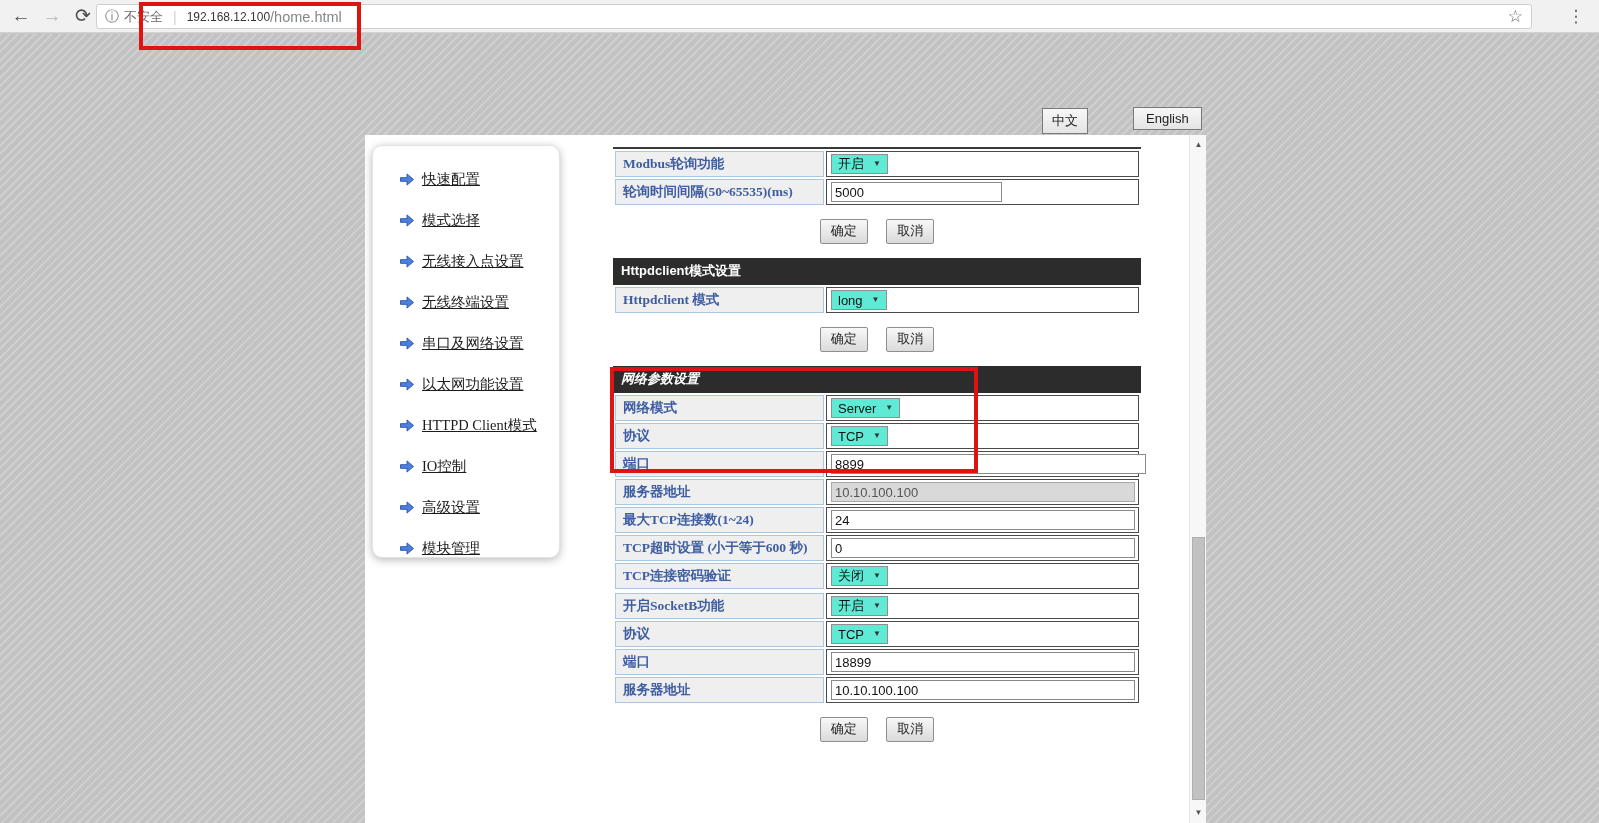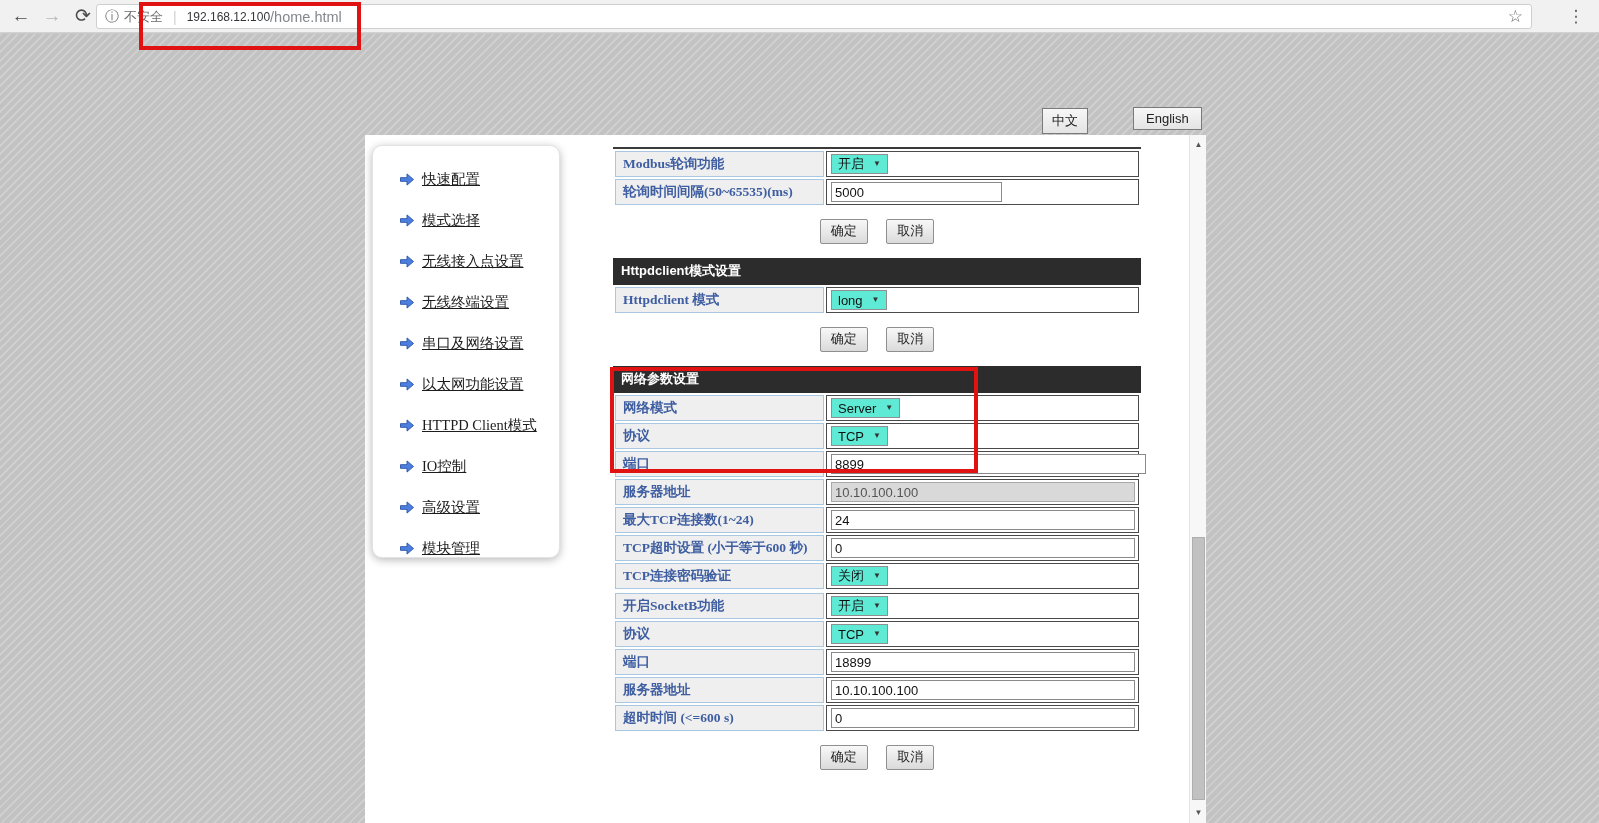--- a/index.html
+++ b/index.html
@@ -76,21 +76,21 @@
     font:13px "Liberation Sans",sans-serif; color:#111; cursor:pointer; }
   .sel .caret { font-size:8px; color:#333; line-height:1; }
   .inp { height:20px; width:304px; border:1px solid #8a8a8a; background:#fff;
     font:13px "Liberation Sans",sans-serif; color:#111; padding:0 3px; }
   .inp.sm { width:171px; }
   .inp.dis { background:#d9d9d9; color:#555; border-color:#a8a8a8; }
   .btn-row { width:528px; text-align:center; margin:12px 0 14px; }
   .btn { font:13px "Liberation Sans",sans-serif; color:#222;
     background:linear-gradient(#f8f8f8,#dadada); border:1px solid #8f8f8f;
     border-radius:2px; padding:2px 10px 3px; margin:0 7px; cursor:pointer; }
-  .gap-net { margin-top:10px; }
+  .gap-net { margin-top:10px;font-style:italic; }
 
   
   .anno { position:absolute; border:4px solid #e11212; background:transparent;
     z-index:50; pointer-events:none; }
   #anno-url { left:139px; top:2px; width:222px; height:48px; }
   #anno-net { left:610px; top:367px; width:368px; height:106px; }
 </style>
 </head>
 <body>
 
@@ -302,26 +302,20 @@
         <div class="val">
           <input class="inp" value="18899" style="">
         </div>
       </div>
       <div class="r">
         <div class="lbl">服务器地址</div>
         <div class="val">
           <input class="inp" value="10.10.100.100" style="">
         </div>
       </div>
-      <div class="r">
-        <div class="lbl">超时时间 (&lt;=600 s)</div>
-        <div class="val">
-          <input class="inp" value="0" style="">
-        </div>
-      </div>
     </div>
     <div class="btn-row">
       <button class="btn">确定</button>
       <button class="btn">取消</button>
     </div>
   </div>
 
   <div class="sbar">
     <div class="arr up">▲</div>
     <div class="thumb"></div>

